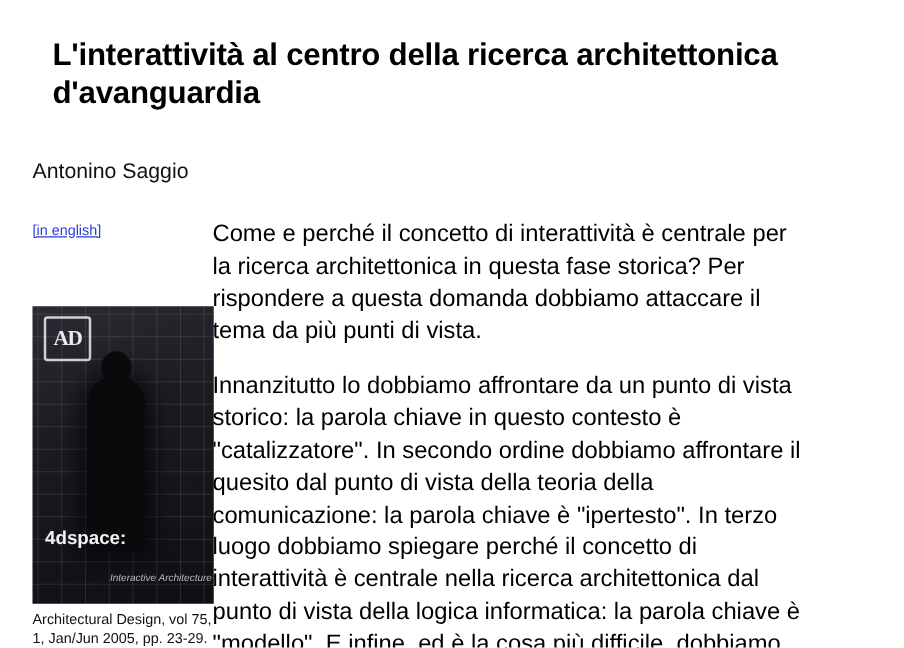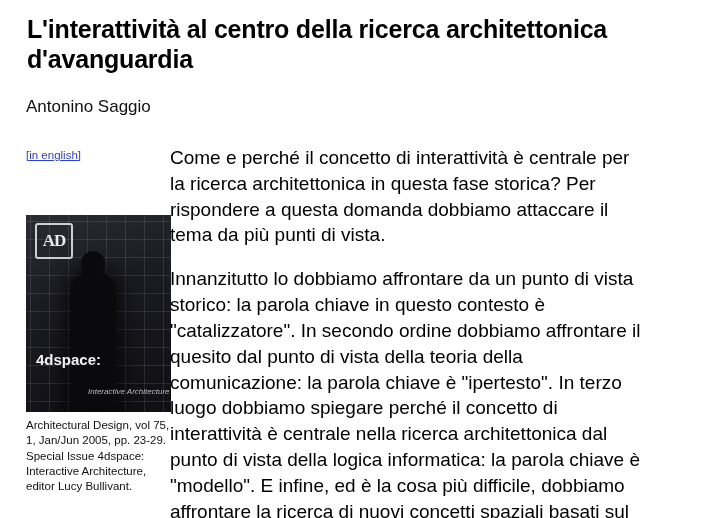--- a/index.html
+++ b/index.html
@@ -15,21 +15,21 @@
     color: #000000;
   }
   .page {
     position: relative;
     width: 723px;
     height: 518px;
     padding: 0;
     box-sizing: border-box;
   }
   .title {
-    margin: 1px;
+    margin: 16px;
     padding: 14px 43px 0 26px;
     font-size: 25px;
     line-height: 1.18;
     font-weight: bold;
     letter-spacing: -0.2px;
     color: #000;
   }
   .author {
     margin: 0;
     padding: 22px 26px 0 26px;
@@ -56,21 +56,21 @@
     margin-top: 2px;
     cursor: pointer;
   }
   .figure {
     margin-top: 52px;
     width: 145px;
   }
   .cover {
     position: relative;
     width: 145px;
-    height: 197px;
+    height: 238px;
     background: linear-gradient(160deg, #2b2b33 0%, #1b1b22 40%, #0e0e13 100%);
     overflow: hidden;
   }
   .cover .grid {
     position: absolute;
     left: 0; top: 0; right: 0; bottom: 0;
     background-image:
       linear-gradient(to right, rgba(255,255,255,0.10) 1px, transparent 1px),
       linear-gradient(to bottom, rgba(255,255,255,0.10) 1px, transparent 1px);
     background-size: 19px 18px;

